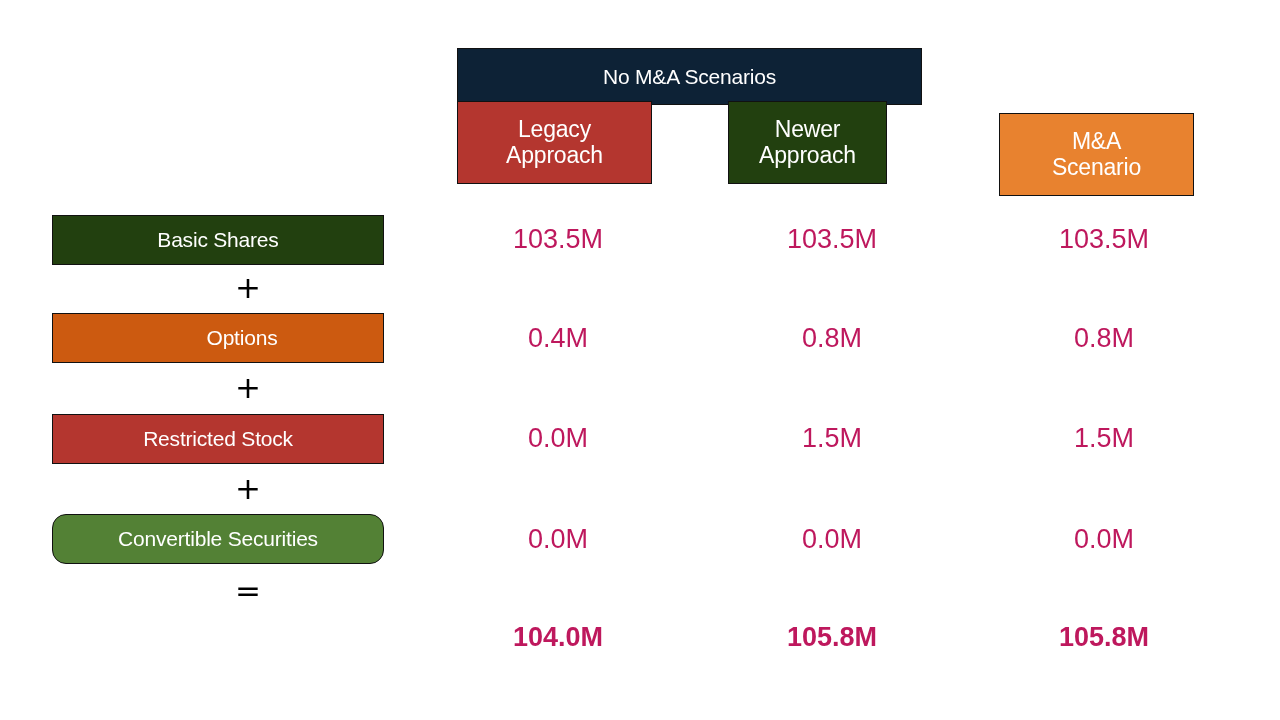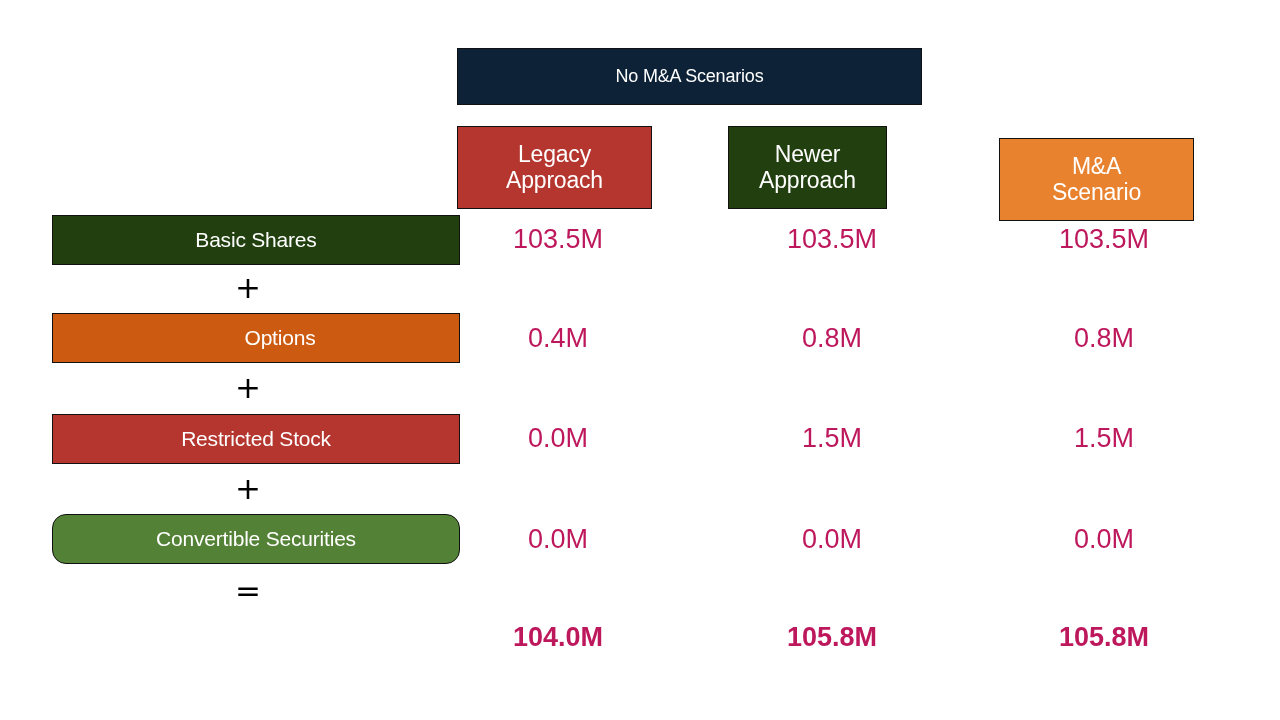--- a/index.html
+++ b/index.html
@@ -34,38 +34,38 @@
     letter-spacing: -0.2px;
   }
 
   
   .banner {
     left: 457px;
     top: 48px;
     width: 465px;
     height: 57px;
     background: #0d2236;
-    font-size: 18px;
+    font-size: 21px;
   }
 
   
   .colhead {
-    top: 126px;
+    top: 101px;
     height: 83px;
     font-size: 23px;
     white-space: pre-line;
   }
   .colhead.c0 { left: 457px;  width: 195px; background: #b4362f; }
   .colhead.c1 { left: 728px;  width: 159px; background: #22400f; }
   .colhead.c2 { left: 999px;  width: 195px; background: #e8822f; margin-top: 12px; }
 
   
   .rowlabel {
     left: 52px;
-    width: 408px;
+    width: 332px;
     height: 50px;
     font-size: 21px;
   }
   .rowlabel.r0 { top: 215px; background: #22400f; }
   .rowlabel.r1 { top: 313px; background: #cc5a10; padding-left: 48px; }
   .rowlabel.r2 { top: 414px; background: #b4362f; }
   .rowlabel.r3 { top: 514px; background: #538135; border-radius: 14px; }
   .rowlabel.r4 { top: 614px; background: #21537f; }
 
   

